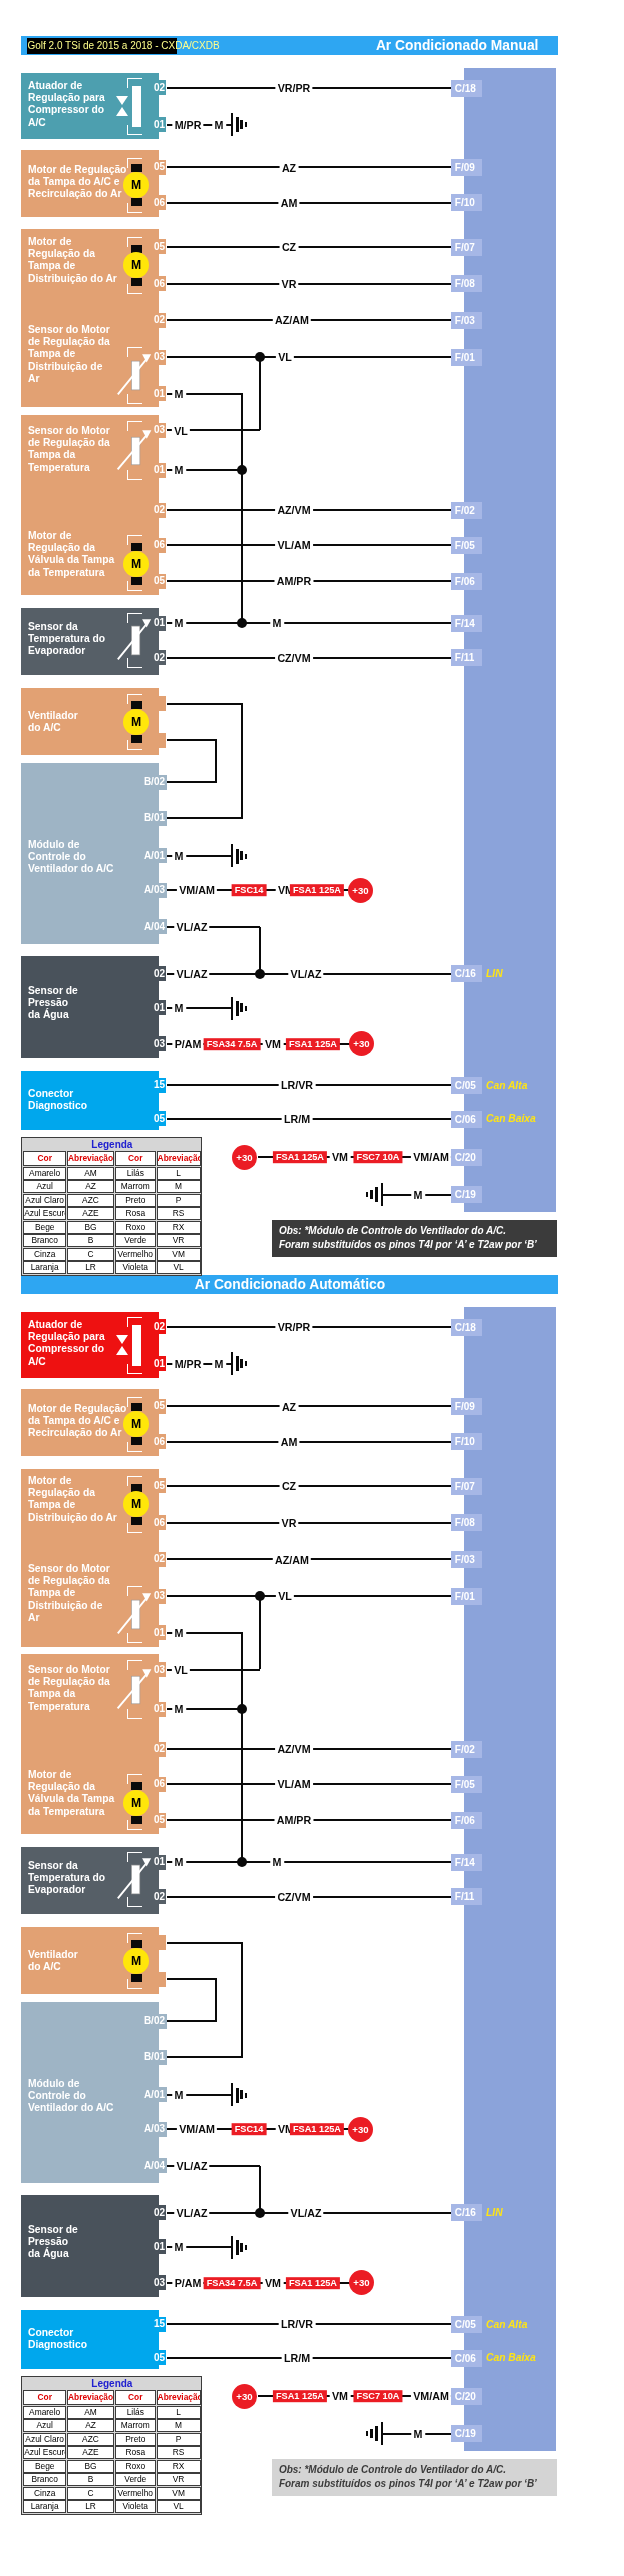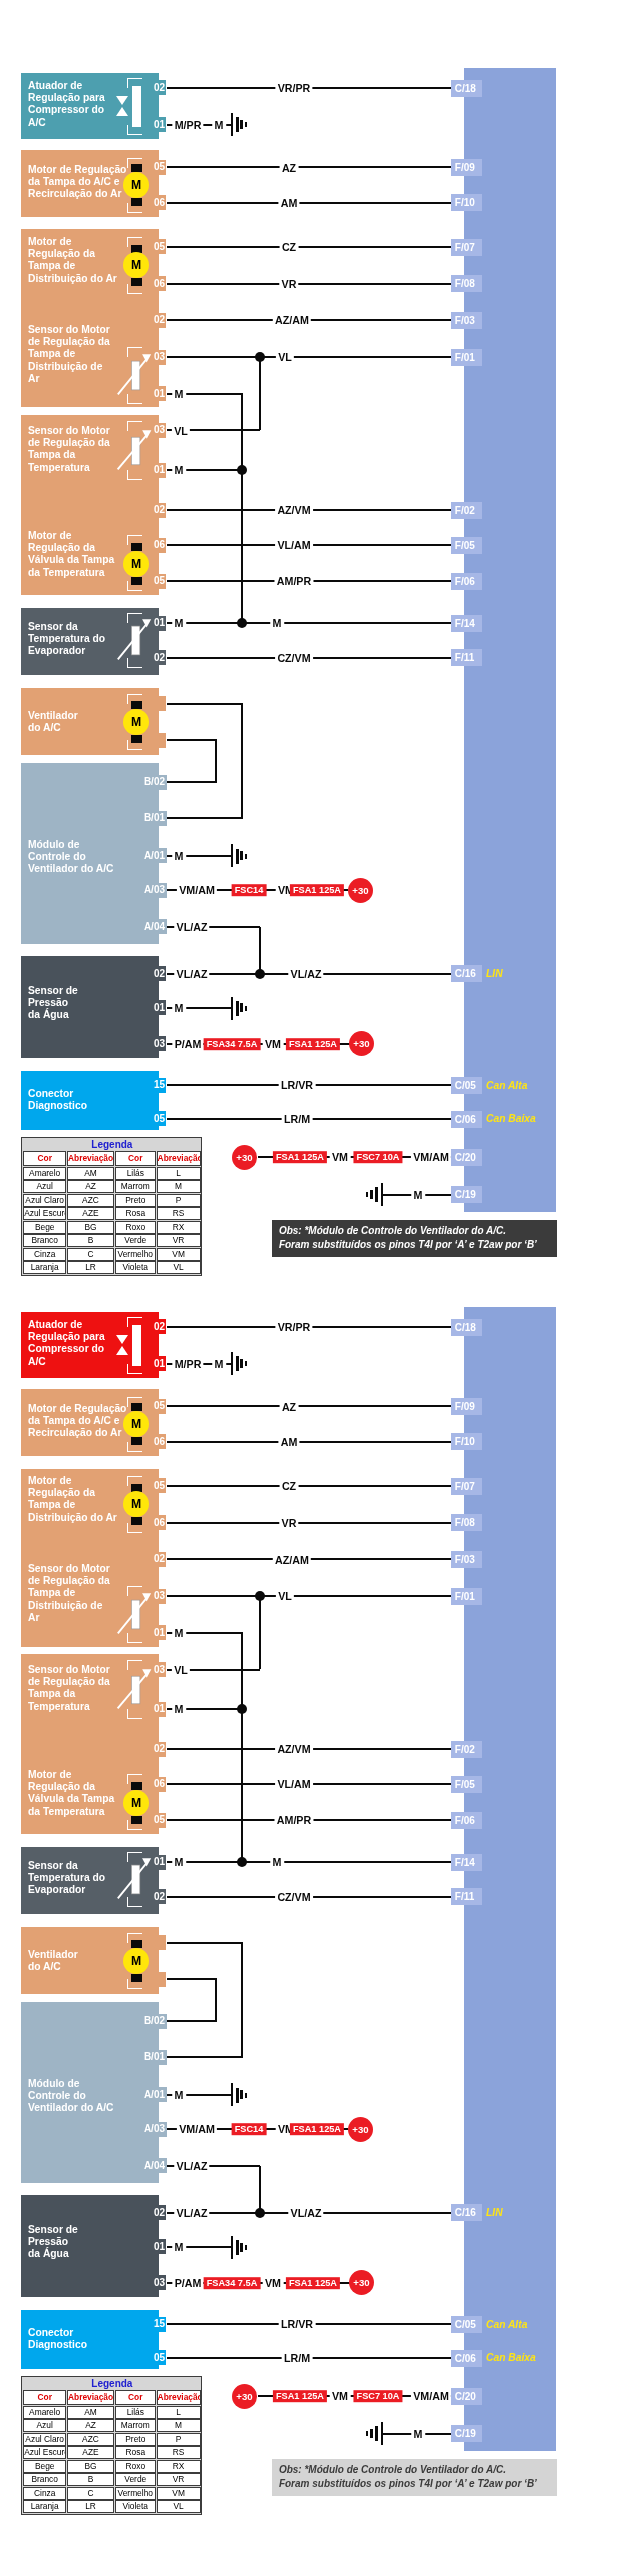--- a/index.html
+++ b/index.html
@@ -17,21 +17,28 @@
   .obs{position:absolute;box-sizing:border-box;left:272px;width:285px;height:37px;
        padding:3.8px 0 0 6.9px;font-weight:700;font-style:italic;font-size:10px;line-height:14.5px;white-space:nowrap;}
   .obs-dark{top:1220px;background:#3B3B3B;color:#fff;}
   .obs-light{top:2459px;background:#D4D4D4;color:#3B3B3B;}
 </style>
 </head>
 <body>
 
 <div id="diagram">
 
+  <div class="hdr hdr1">
+    <div class="model-box">Golf 2.0 TSi de 2015 a 2018 - CXDA/CXDB</div>
+    <div class="hdr-title t-right">Ar Condicionado Manual</div>
+  </div>
 
+  <div class="hdr hdr2">
+    <div class="hdr-title t-center">Ar Condicionado Automático</div>
+  </div>
 
   <div class="obs obs-dark">
     <div>Obs: *Módulo de Controle do Ventilador do A/C.</div>
     <div>Foram substituídos os pinos T4I por ‘A’ e T2aw por ‘B’</div>
   </div>
   <div class="obs obs-light">
     <div>Obs: *Módulo de Controle do Ventilador do A/C.</div>
     <div>Foram substituídos os pinos T4I por ‘A’ e T2aw por ‘B’</div>
   </div>
 

